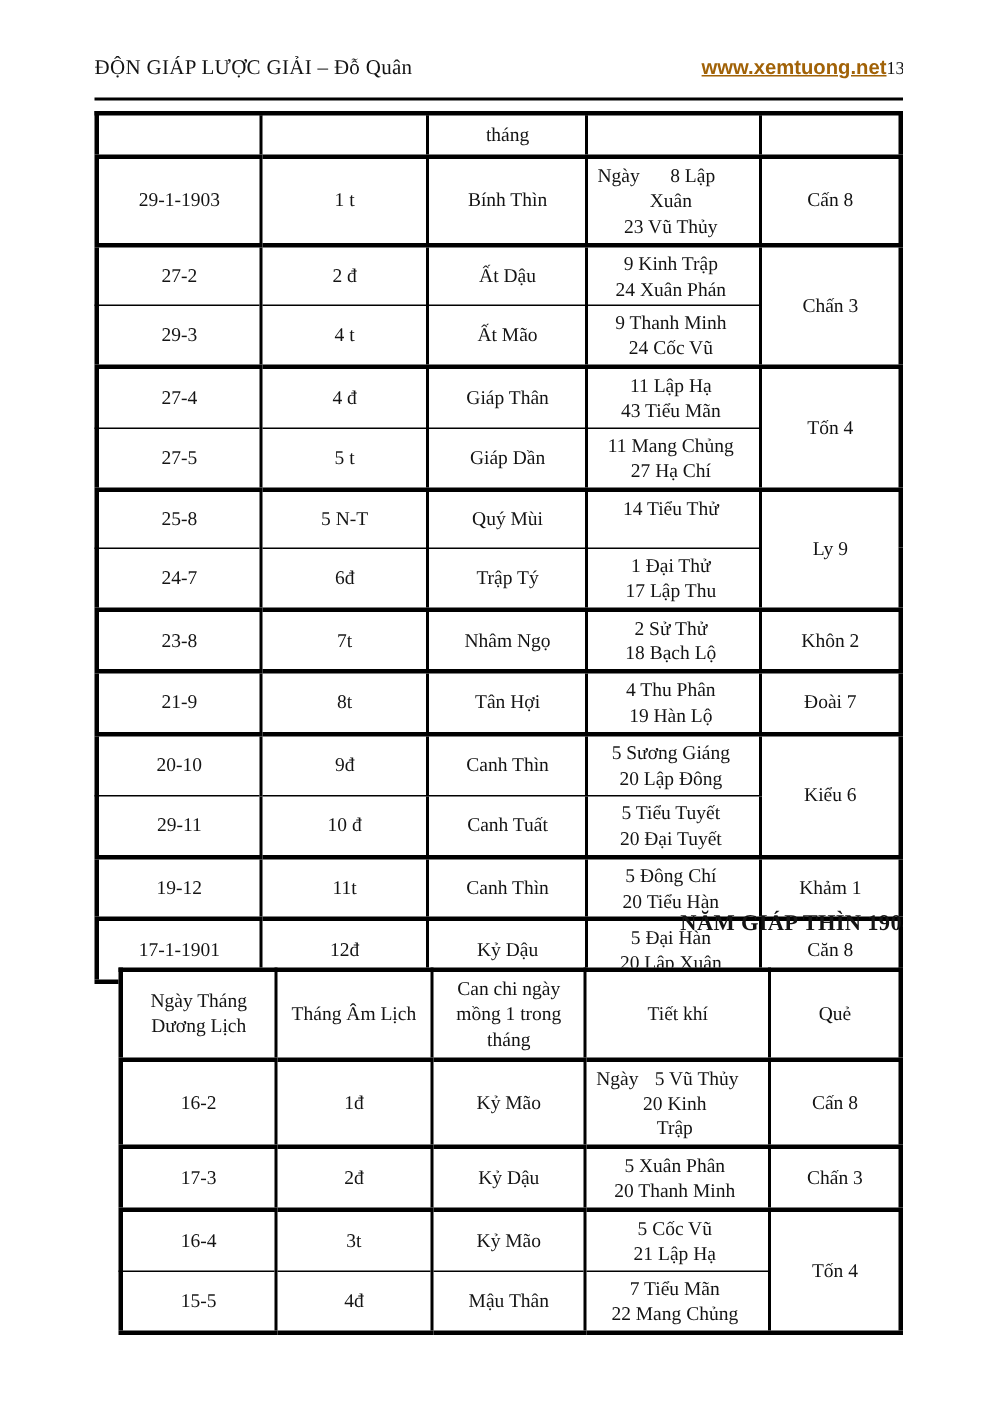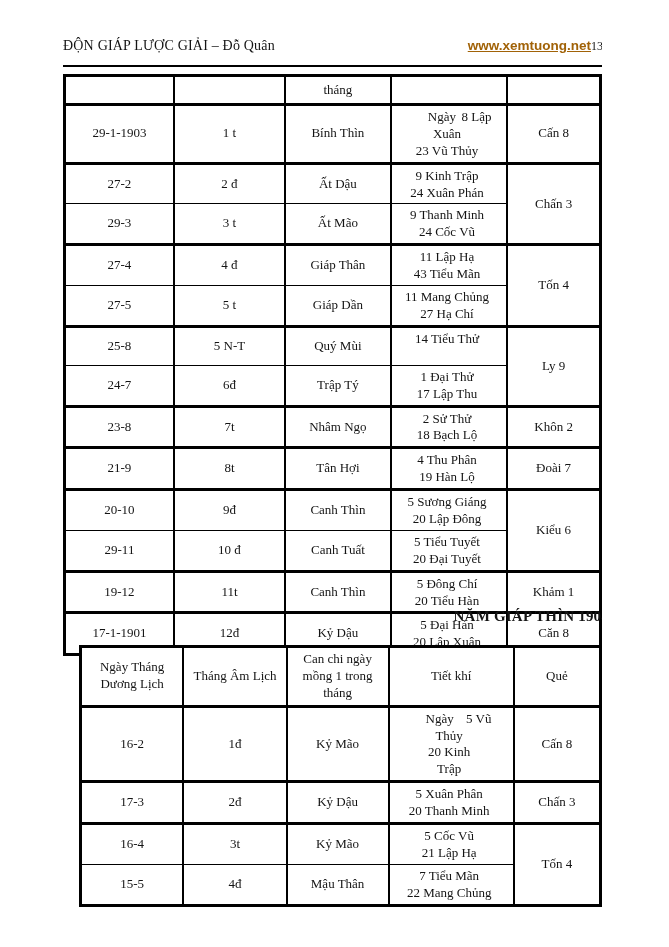--- a/index.html
+++ b/index.html
@@ -41,21 +41,21 @@
   #table2 col.c4{width:133px}#table2 col.c5{width:94px}
   #table1 tr.data>td{height:32px;}
   #table1 tr.hdr-row>td{height:22px;}
   #table2 tr.data>td{height:34px;}
   #table2 tr.hdr-row>th{height:48px;padding:3px 6px;}
   td.tietkhi{
     text-align:right;vertical-align:top;
     padding:3px 9px 2px 5px;
   }
   .tk-line{text-align:center;}
-  .ngay{float:left;padding-left:1px;margin-left:30px;}
+  .ngay{float:left;padding-left:1px;}
 
   
   .section-title{
     position:absolute;left:63px;top:608px;width:546px;
     text-align:right;font-weight:bold;font-size:15px;letter-spacing:.2px;
   }
 </style>
 </head>
 <body>
 
@@ -100,21 +100,21 @@
           <td>2 đ</td>
           <td>Ất Dậu</td>
           <td class="tietkhi">
             <div class="tk-line">9 Kinh Trập</div>
             <div class="tk-line">24 Xuân Phán</div>
           </td>
           <td class="que" rowspan="2">Chấn 3</td>
         </tr>
         <tr class="data group-end">
           <td>29-3</td>
-          <td>3 t</td>
+          <td>4 t</td>
           <td>Ất Mão</td>
           <td class="tietkhi">
             <div class="tk-line">9 Thanh Minh</div>
             <div class="tk-line">24 Cốc Vũ</div>
           </td>
         </tr>
         <tr class="data">
           <td>27-4</td>
           <td>4 đ</td>
           <td>Giáp Thân</td>

